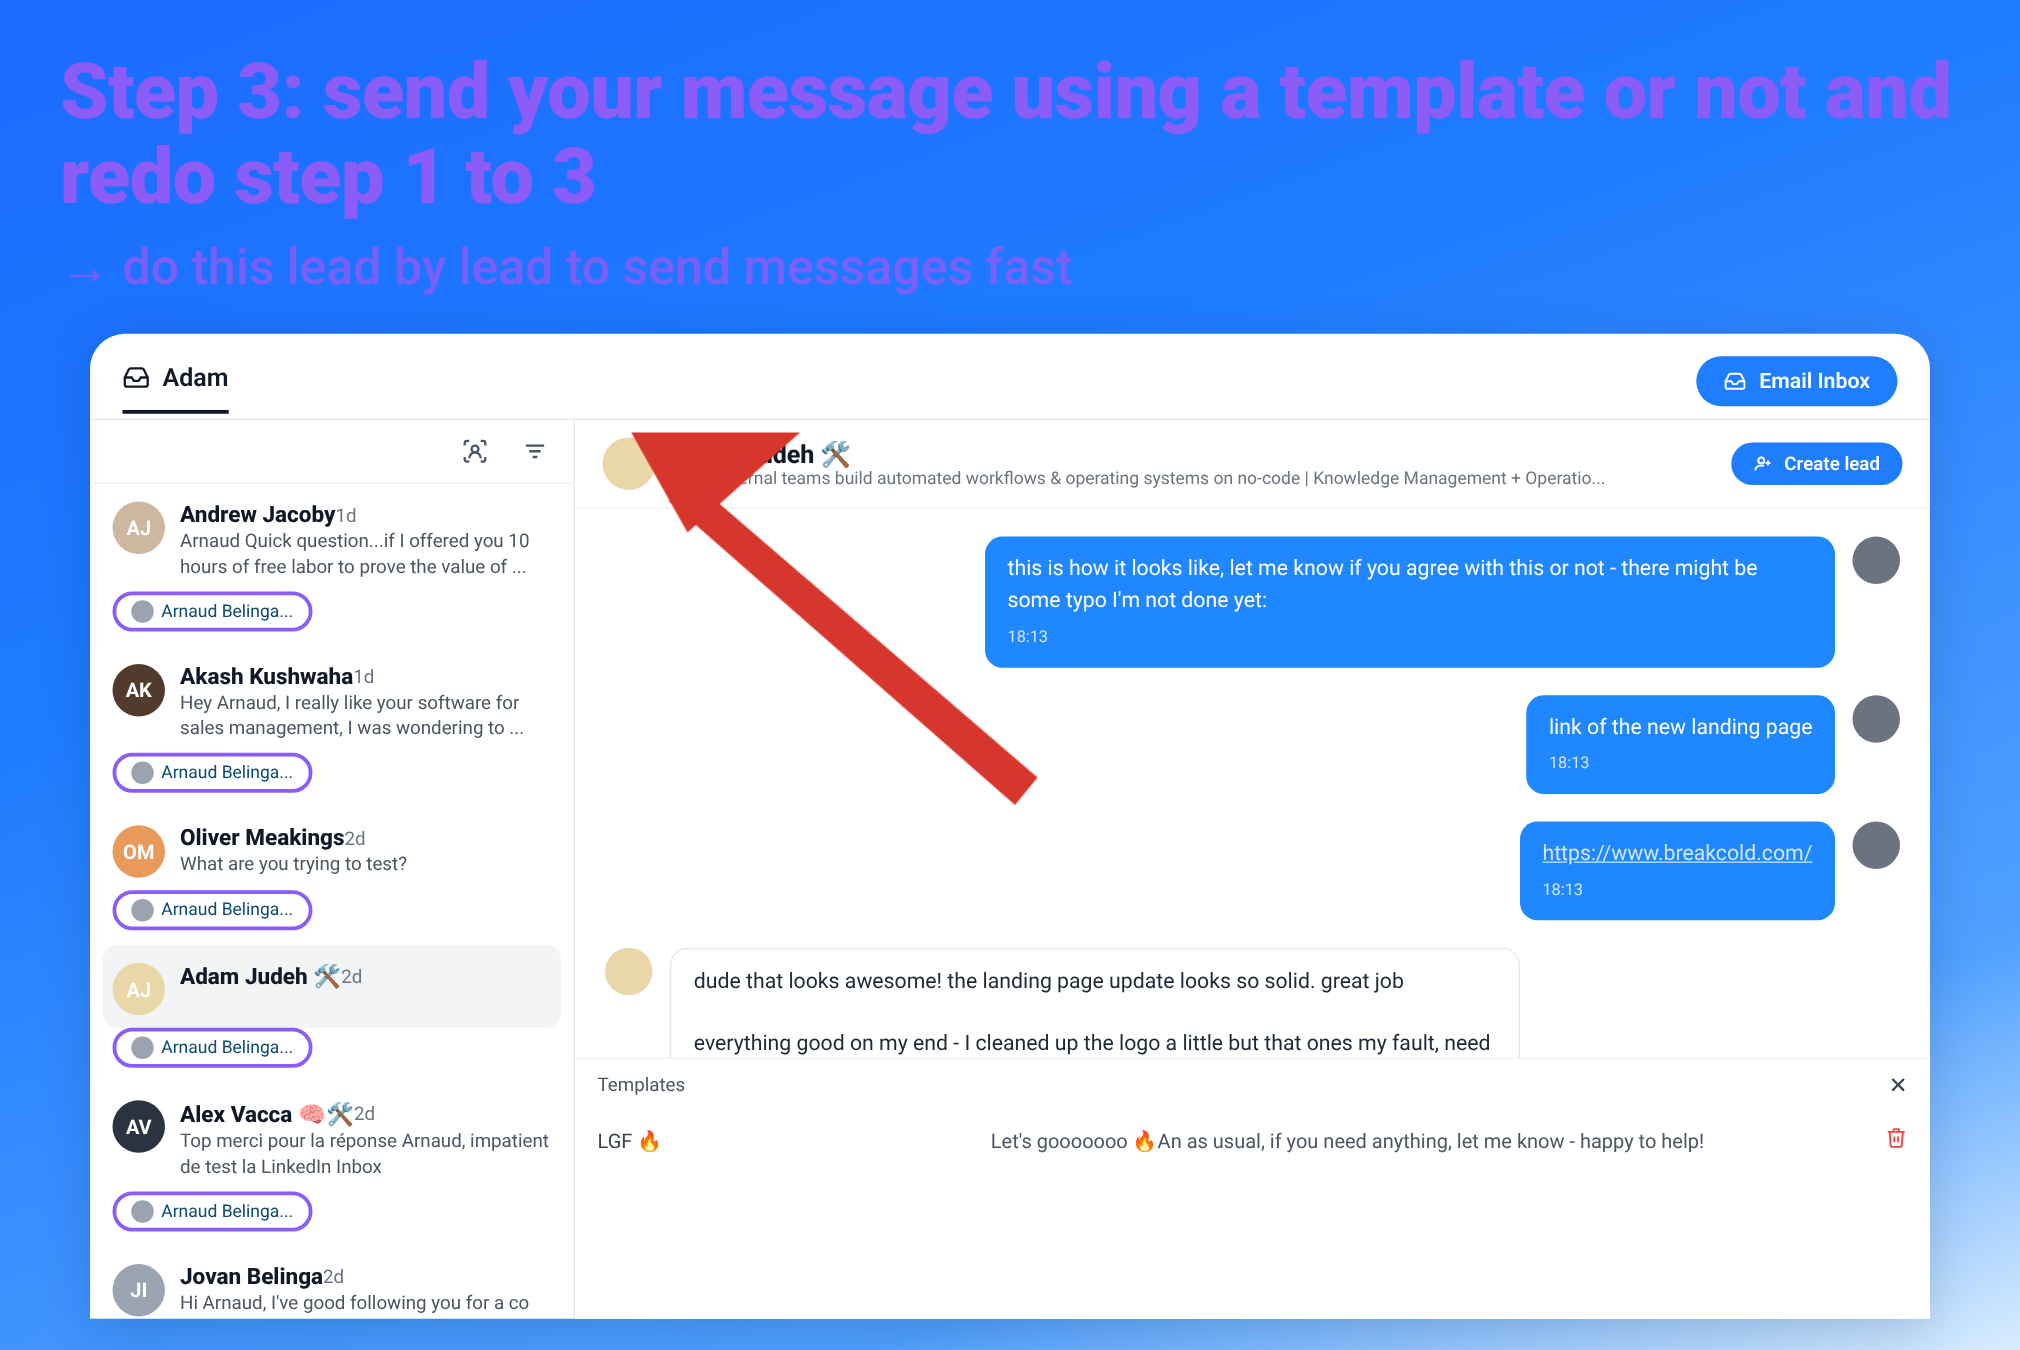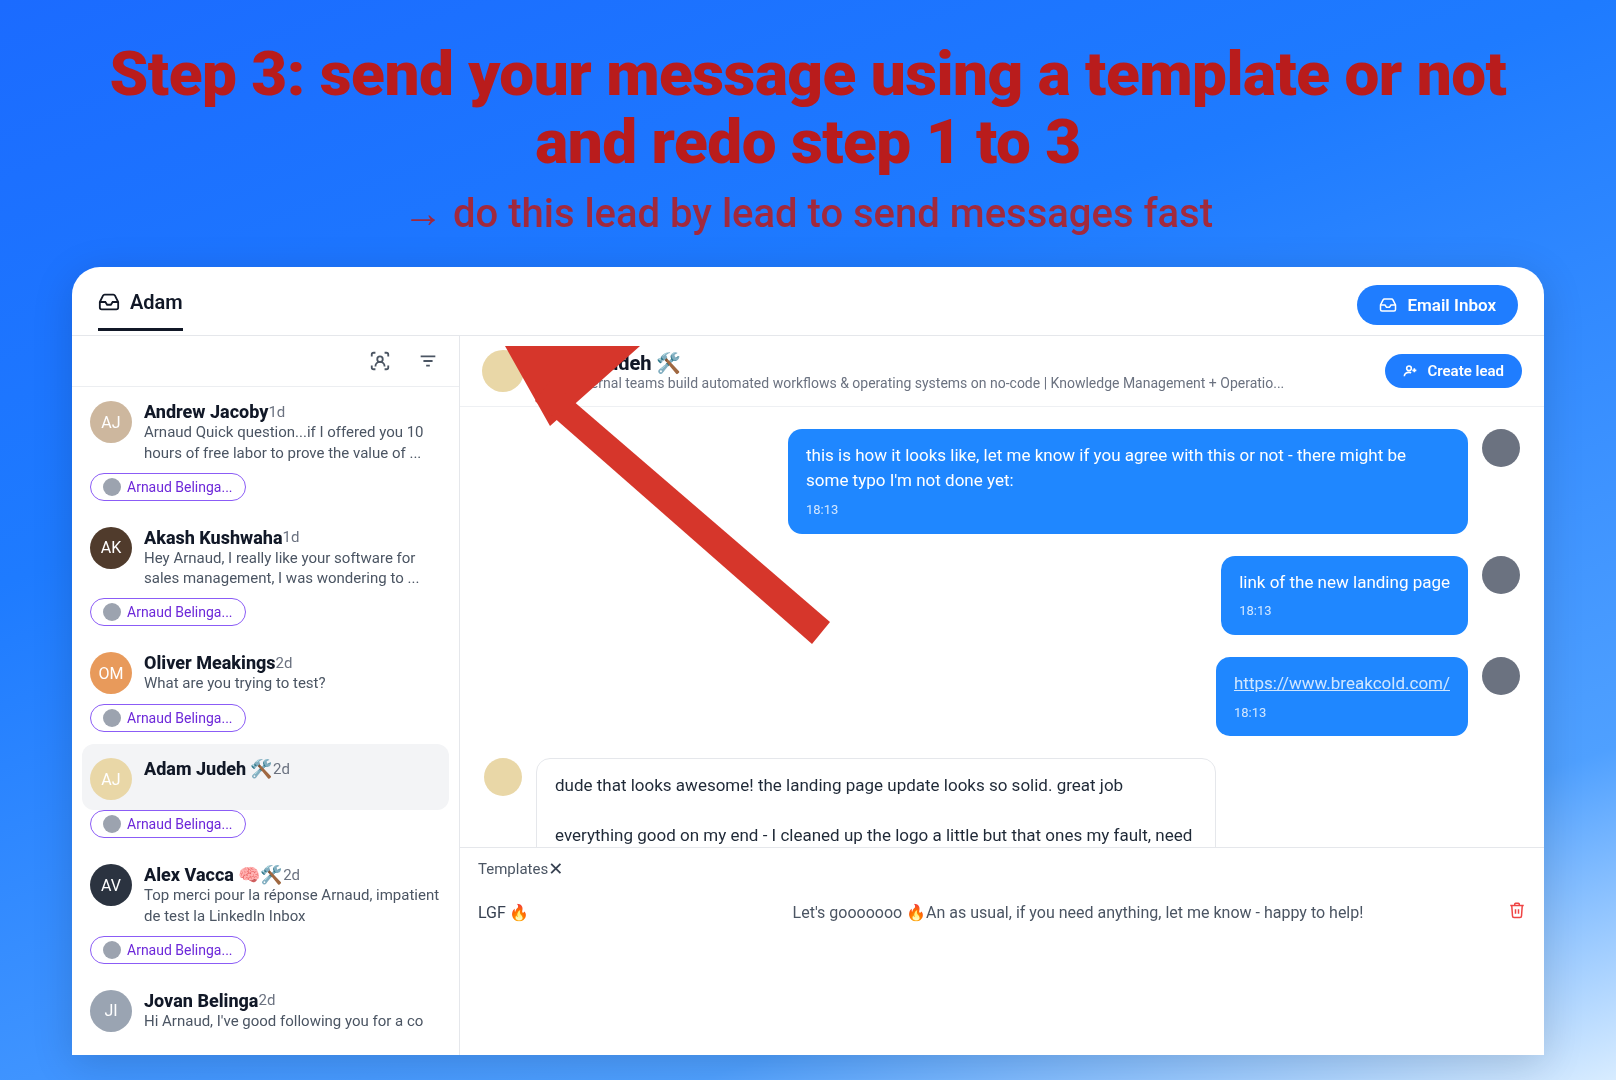--- a/index.html
+++ b/index.html
@@ -1,17 +1,17 @@
 <!DOCTYPE html>
 <html><head>
 <meta charset="utf-8">
 <style>
   *{box-sizing:border-box;margin:0;padding:0;font-family:-apple-system,BlinkMacSystemFont,"Segoe UI",Roboto,Helvetica,Arial,sans-serif}
   body{width:1616px;height:1080px;overflow:hidden;position:relative;background:linear-gradient(160deg,#1b6bff 0%,#1e7bff 35%,#4fa0ff 80%,#d8ecff 100%)}
-  .hero{padding:40px 60px 30px;text-align:center;color:#b91c1c}
+  .hero{padding:40px 48px 30px;text-align:left;color:#8b5cf6}
   .hero h1{font-size:62px;font-weight:900;line-height:1.1;letter-spacing:-.5px}
   .hero .sub{font-size:40px;font-weight:500;margin-top:14px;opacity:.85}
   .hero .sub .arrow{font-weight:400;margin-right:10px}
   .window{margin:0 72px;background:#fff;border-radius:28px 28px 0 0;box-shadow:0 8px 40px rgba(0,0,0,.15);overflow:hidden;height:788px;display:flex;flex-direction:column}
   .topbar{display:flex;align-items:center;justify-content:space-between;padding:18px 26px 0 26px;border-bottom:1px solid #e5e7eb}
   .tab{display:flex;align-items:center;gap:10px;font-size:20px;font-weight:600;color:#111827;padding-bottom:14px;border-bottom:3px solid #111827}
   .tab svg{width:22px;height:22px}
   .email-btn{display:flex;align-items:center;gap:10px;background:#1f7dff;color:#fff;border:none;border-radius:999px;padding:10px 22px;font-size:17px;font-weight:600;cursor:pointer;margin-bottom:10px}
   .email-btn svg{width:18px;height:18px}
   .body{display:flex;flex:1;overflow:hidden}
@@ -19,42 +19,42 @@
   .side-tools{display:flex;justify-content:flex-end;gap:26px;padding:14px 20px;border-bottom:1px solid #eceef1}
   .side-tools svg{width:22px;height:22px;color:#4b5563;cursor:pointer}
   .threads{overflow-y:auto;flex:1}
   .thread{padding:14px 18px 10px 18px;display:flex;gap:12px;cursor:pointer}
   .thread.active{background:#f3f4f6;border-radius:12px;margin:0 10px;padding:14px 8px 10px}
   .thread .meta{flex:1;min-width:0}
   .thread .row1{display:flex;justify-content:flex-start;align-items:center}
   .thread .name{font-size:18px;font-weight:800;color:#111827}
   .thread .time{font-size:15px;color:#6b7280}
   .thread .preview{font-size:15px;color:#4b5563;margin-top:0;line-height:1.35;display:-webkit-box;-webkit-line-clamp:2;-webkit-box-orient:vertical;overflow:hidden}
-  .av{width:42px;height:42px;border-radius:50%;flex-shrink:0;display:flex;align-items:center;justify-content:center;color:#fff;font-weight:400;font-size:16px}
+  .av{width:42px;height:42px;border-radius:50%;flex-shrink:0;display:flex;align-items:center;justify-content:center;color:#fff;font-weight:700;font-size:16px}
   .tagwrap{padding:0 18px 12px}
-  .tag{display:inline-flex;align-items:center;gap:6px;border:1px solid #8b5cf6;border-radius:999px;padding:4px 12px;font-size:14px;color:#6d28d9;background:#fff}
+  .tag{display:inline-flex;align-items:center;gap:6px;border:3px solid #8b5cf6;border-radius:999px;padding:4px 12px;font-size:14px;color:#0c4a6e;background:#fff}
   .tag .mini{width:18px;height:18px;border-radius:50%;background:#9ca3af}
   .main{flex:1;display:flex;flex-direction:column;position:relative;overflow:hidden}
   .chat-head{display:flex;align-items:center;gap:14px;padding:14px 22px;border-bottom:1px solid #eef0f3}
   .chat-head .info{flex:1;min-width:0}
   .chat-head .title{font-size:20px;font-weight:800;color:#111827}
   .chat-head .sub{font-size:14px;color:#6b7280;white-space:nowrap;overflow:hidden;text-overflow:ellipsis}
   .create-lead{display:flex;align-items:center;gap:8px;background:#1f7dff;color:#fff;border:none;border-radius:999px;padding:8px 18px;font-size:15px;font-weight:600;cursor:pointer}
   .create-lead svg{width:16px;height:16px}
   .msgs{flex:1;overflow-y:auto;padding:22px 24px 0}
   .mrow{display:flex;align-items:flex-start;gap:14px;margin-bottom:22px}
   .mrow.right{justify-content:flex-end}
   .mrow.right .bubble{background:#1f87ff;color:#fff;border-radius:14px}
   .bubble{max-width:680px;padding:14px 18px;border-radius:14px;font-size:17px;line-height:1.45}
   .bubble .ts{font-size:13px;opacity:.8;margin-top:8px}
   .mrow.left .bubble{background:#fff;border:1px solid #e5e7eb;color:#1f2937}
   .link{color:#cfe6ff;text-decoration:underline}
   .mrow .mav{width:38px;height:38px;border-radius:50%;flex-shrink:0}
   .templates{border-top:1px solid #e5e7eb;background:#fff}
-  .tpl-head{display:flex;align-items:center;padding:10px 18px;font-size:15px;color:#4b5563}
+  .tpl-head{display:flex;justify-content:space-between;align-items:center;padding:10px 18px;font-size:15px;color:#4b5563}
   .tpl-head .x{cursor:pointer;color:#374151;font-size:18px}
   .tpl-row{display:flex;align-items:center;padding:12px 18px;gap:2px;font-size:16px;color:#374151}
   .tpl-row .tname{width:170px;flex-shrink:0}
   .tpl-row .tbody{flex:1;text-align:center;color:#4b5563}
   .tpl-row .del{color:#ef4444;cursor:pointer}
   .arrow-anno{position:absolute;left:30px;top:-10px;pointer-events:none}
   .bottom-space{height:120px}
 </style>
 </head>
 <body>

